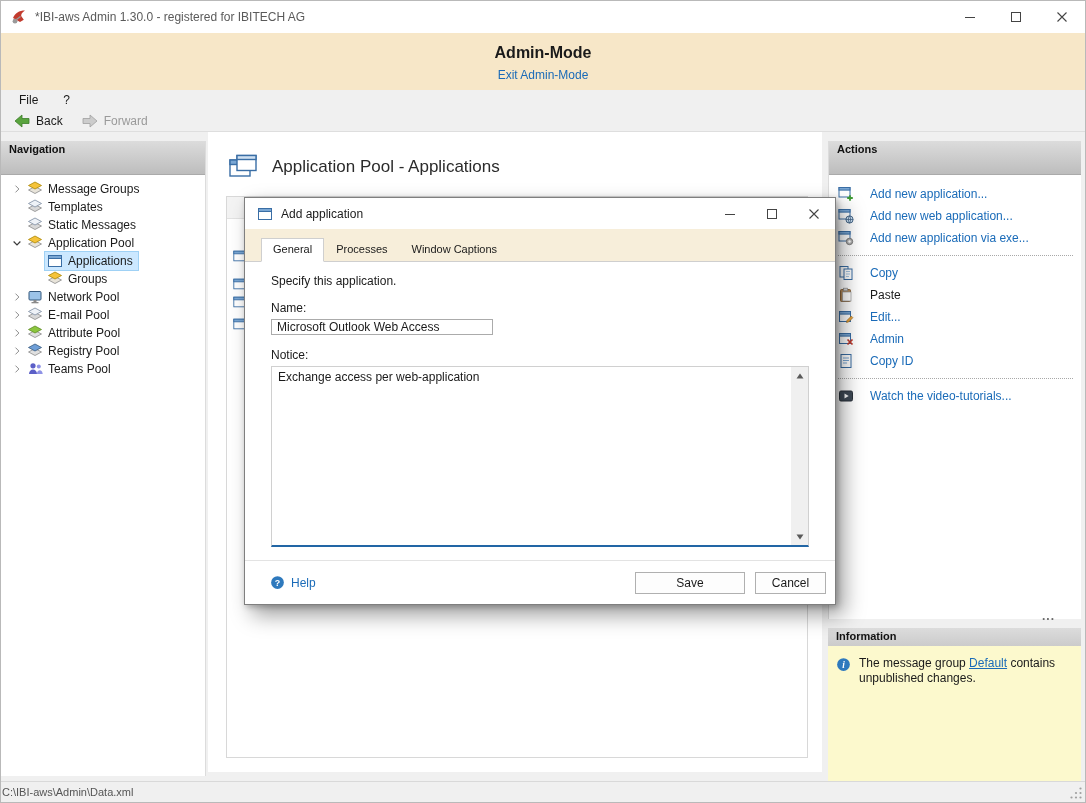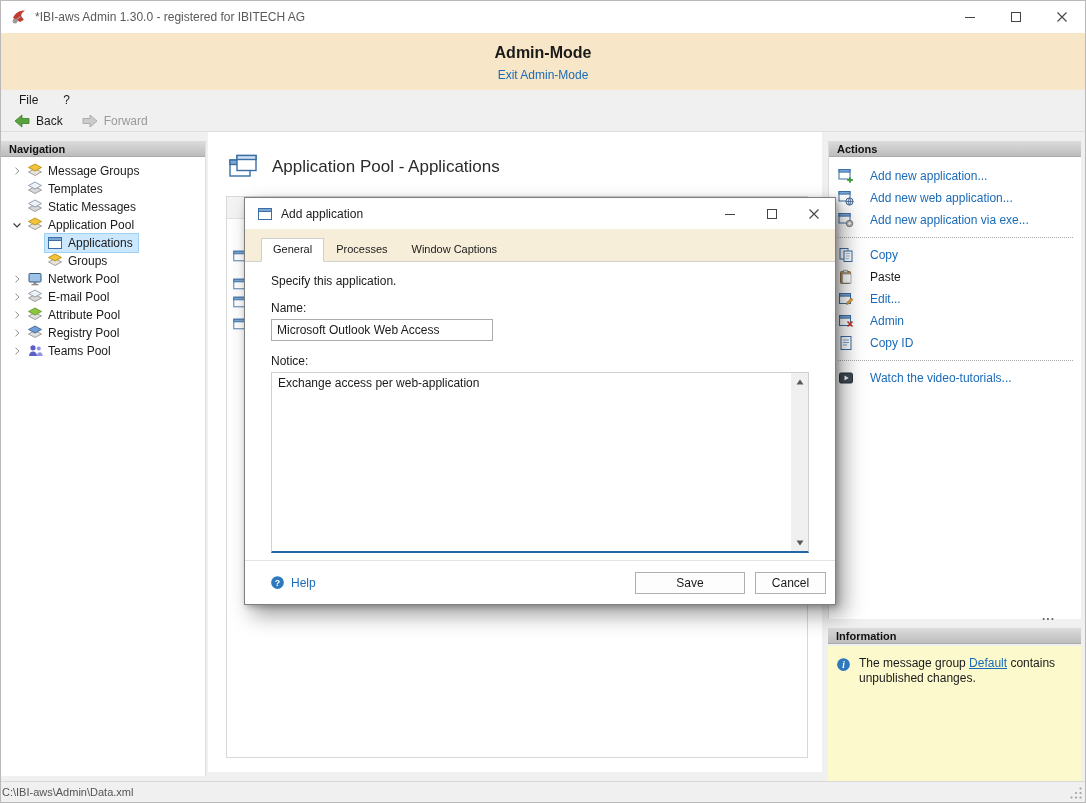--- a/index.html
+++ b/index.html
@@ -22,21 +22,21 @@
   
   .menubar { position:absolute; top:89px; left:0; width:100%; height:20px; background:#f0f0f0; display:flex; align-items:center; }
   .menu-item { padding:2px 9px; margin-left:7px; cursor:default; }
   .menu-item:first-child { margin-left:9px; }
   .toolbar { position:absolute; top:109px; left:0; width:100%; height:22px; background:#f0f0f0; border-bottom:1px solid #dedede; display:flex; align-items:center; }
   .tool-btn { display:flex; align-items:center; gap:5px; padding:2px 6px; margin-left:6px; }
   .tool-btn .tb-label { color:#1a1a1a; }
   .tool-btn.disabled .tb-label { color:#9a9a9a; }
 
   
-  .panel-header { height:16px; background:linear-gradient(#dcdcdc,#bdbdbd); border-bottom:1px solid #aaa; font-weight:bold; font-size:11px; padding:2px 16px 0 8px; color:#111; }
+  .panel-header { height:34px; background:linear-gradient(#dcdcdc,#bdbdbd); border-bottom:1px solid #aaa; font-weight:bold; font-size:11px; padding:2px 16px 0 8px; color:#111; }
 
   
   .nav-panel { position:absolute; left:0; top:140px; width:205px; height:635px; background:#fff; border-right:1px solid #dcdcdc; }
   .tree { padding-top:5px; }
   .tree-row { height:18px; display:flex; align-items:center; cursor:default; }
   .chev { width:16px; margin-left:8px; display:flex; justify-content:center; align-items:center; flex:none; }
   .tree-row.child { padding-left:44px; }
   .row-core { display:flex; align-items:center; gap:5px; padding:1px 5px 1px 2px; }
   .tree-row.selected .row-core { background:#cce8ff; outline:1px solid #9fd1f5; }
   .ticon { width:16px; height:16px; flex:none; display:inline-flex; }
@@ -77,21 +77,21 @@
   .dlg-icon { width:16px; height:16px; margin-left:12px; }
   .dlg-title { margin-left:8px; font-size:12px; color:#1a1a1a; }
   .dlg-controls { margin-left:auto; display:flex; height:100%; }
   .dlg-btn { width:42px; height:100%; display:flex; align-items:center; justify-content:center; cursor:pointer; }
   .dlg-tabstrip { flex:none; background:#f7eeda; padding:9px 0 0 16px; display:flex; border-bottom:1px solid #cfcfcf; }
   .dlg-tab { padding:4px 11px 5px; font-size:11px; color:#1a1a1a; border:1px solid transparent; cursor:pointer; }
   .dlg-tab.active { background:#fff; border-color:#cfcfcf; border-bottom-color:#fff; margin-bottom:-1px; }
   .dlg-content { flex:1; padding:12px 26px 0 26px; position:relative; }
   .dlg-desc { color:#1a1a1a; }
   .fld-label { margin-top:13px; }
-  .name-input { margin-top:4px; display:block; width:222px; height:22px; border:1px solid #ababab; font:12px "Liberation Sans",sans-serif; padding:0 5px; color:#1a1a1a; }
+  .name-input { margin-top:4px; display:block; width:222px; height:16px; border:1px solid #ababab; font:12px "Liberation Sans",sans-serif; padding:0 5px; color:#1a1a1a; }
   .notice-wrap { margin-top:4px; position:relative; height:181px; border:1px solid #d0d0d0; border-bottom:2px solid #2266a5; }
   .notice-text { display:block; width:calc(100% - 17px); height:100%; border:none; resize:none; font:12px "Liberation Sans",sans-serif; padding:3px 6px; outline:none; color:#1a1a1a; }
   .vscroll { position:absolute; right:0; top:0; bottom:0; width:17px; background:#f0f0f0; }
   .varrow { position:absolute; left:0; width:17px; height:17px; display:flex; align-items:center; justify-content:center; cursor:pointer; }
   .varrow.up { top:0; } .varrow.down { bottom:0; }
   .dlg-footer { flex:none; height:44px; border-top:1px solid #e3e3e3; display:flex; align-items:center; padding:0 9px 0 25px; }
   .help-link { display:flex; align-items:center; gap:6px; color:#1a6bb8; cursor:pointer; }
   .footer-btns { margin-left:auto; display:flex; gap:10px; }
   .btn { height:22px; border:1px solid #b0b0b0; background:#fdfdfd; font:12px "Liberation Sans",sans-serif; color:#1a1a1a; cursor:pointer; }
   .btn-save { width:110px; }

